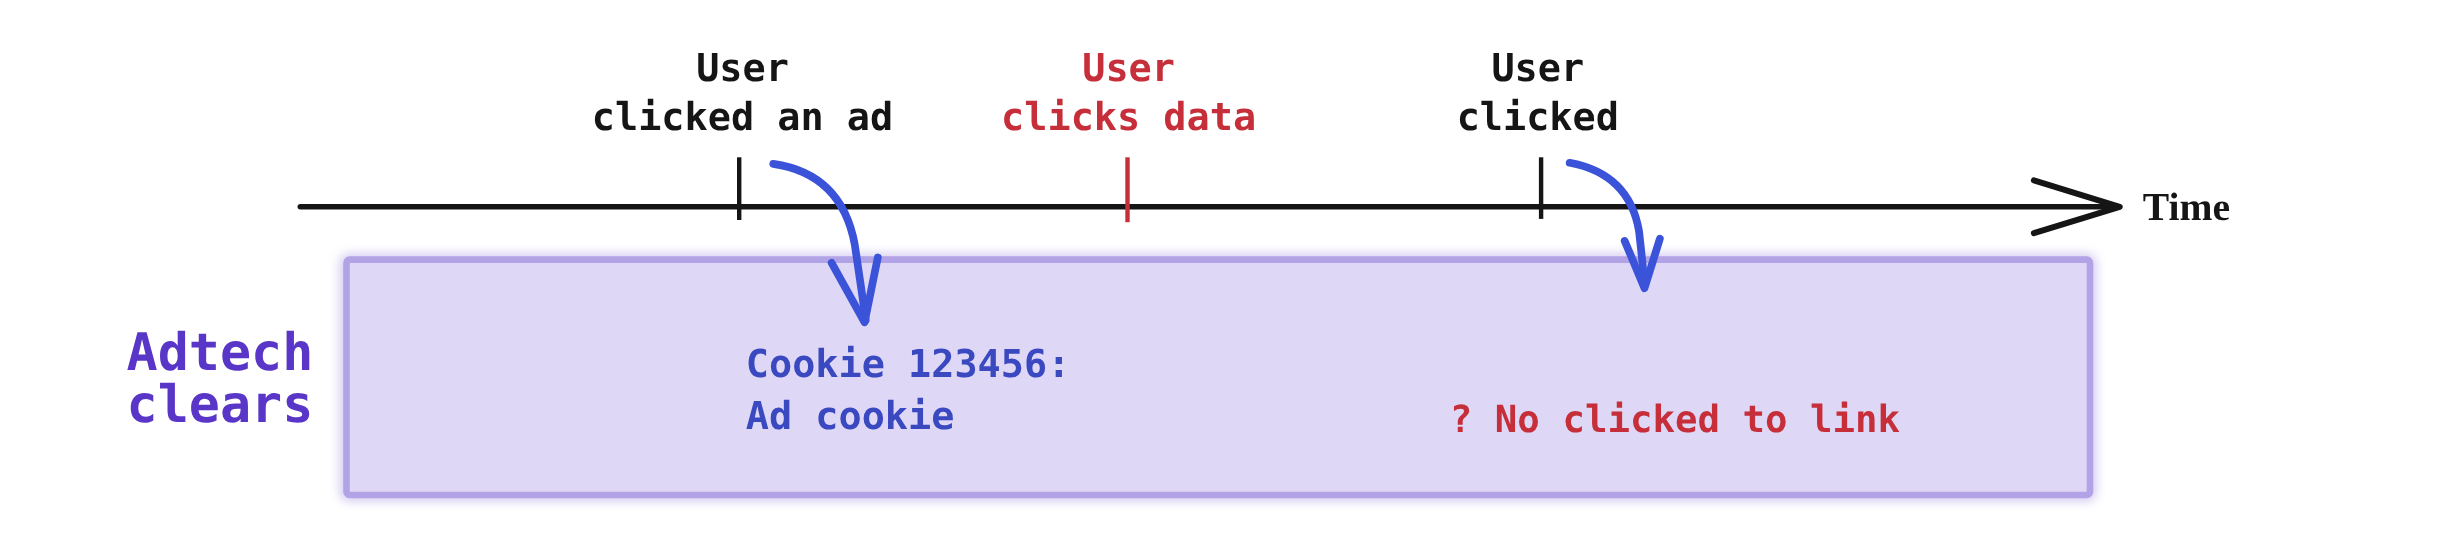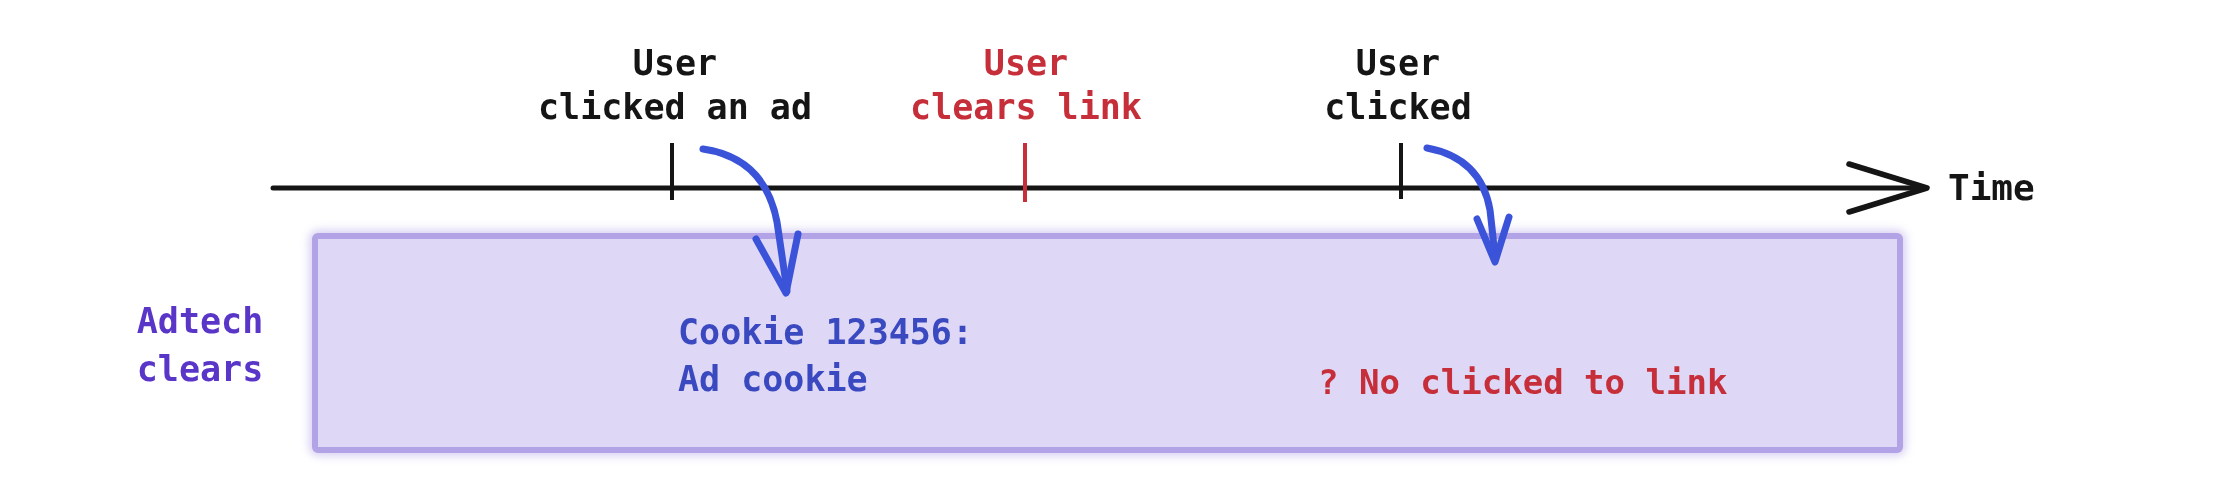--- a/index.html
+++ b/index.html
@@ -35,40 +35,41 @@
     color:var(--axis-black);
     white-space:pre;
   }
   .event-label.red{color:var(--event-red);}
   .time-label{
     position:absolute;
     left:1948px;
     top:167px;
     font-size:36px;
     color:var(--axis-black);
+    font-family:Liberation Serif, serif;
   }
   .server-box{
     position:absolute;
     left:312px;
     top:233px;
     width:1591px;
     height:220px;
     box-sizing:border-box;
     background:var(--box-fill);
     border:6px solid var(--box-border);
     border-radius:6px;
     box-shadow:0 0 9px 3px rgba(168,150,228,0.45);
   }
   .server-label{
     position:absolute;
     left:60px;
     top:297px;
     width:280px;
     text-align:center;
-    font-size:35px;
+    font-size:47px;
     line-height:48px;
     color:var(--server-purple);
     white-space:pre;
   }
   .cookie-note{
     position:absolute;
     left:638px;
     top:309px;
     font-size:35px;
     line-height:47px;
@@ -104,21 +105,21 @@
 
     <path d="M 703 149 Q 765 158 777 222 Q 783 262 787 291" fill="none" stroke="var(--arrow-blue)" stroke-width="7" stroke-linecap="round"></path>
     <polyline points="756,239 786,293 798,234" fill="none" stroke="var(--arrow-blue)" stroke-width="7" stroke-linecap="round" stroke-linejoin="round"></polyline>
 
     <path d="M 1427 148 Q 1481 158 1490 210 Q 1493 236 1495 258" fill="none" stroke="var(--arrow-blue)" stroke-width="7" stroke-linecap="round"></path>
     <polyline points="1477,219 1495,262 1509,217" fill="none" stroke="var(--arrow-blue)" stroke-width="7" stroke-linecap="round" stroke-linejoin="round"></polyline>
   </svg>
 
   <div class="event-label" style="left:475px"><span>User</span><br><span>clicked an ad</span></div>
 
-  <div class="event-label red" style="left:826px"><span>User</span><br><span>clears link</span></div>
+  <div class="event-label red" style="left:826px"><span>User</span><br><span>clicks data</span></div>
 
   <div class="event-label" style="left:1198px"><span>User</span><br><span>clicked</span></div>
 
   <div class="time-label">Time</div>
 
   <div class="server-label"><span>Adtech</span><br><span>clears</span></div>
 
   <div class="cookie-note"><span>Cookie 123456:</span><br><span>Ad cookie</span></div>
 
   <div class="warning-note">

